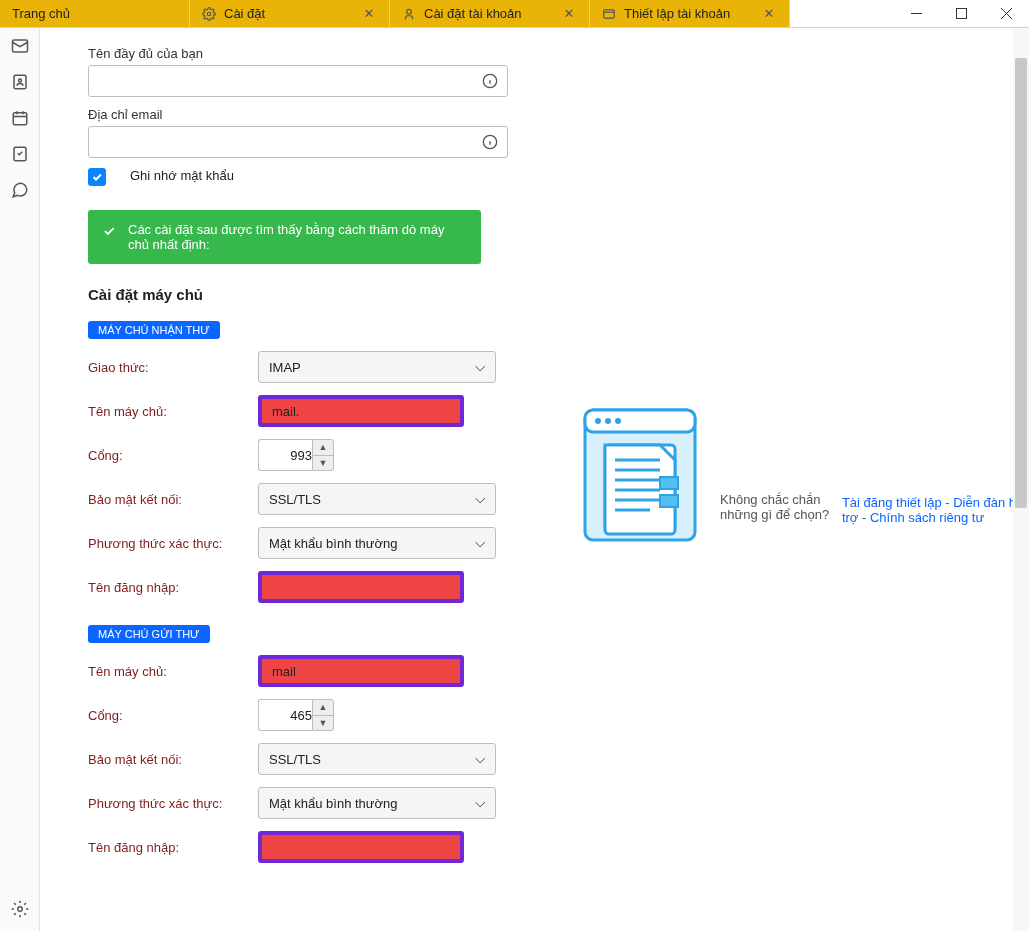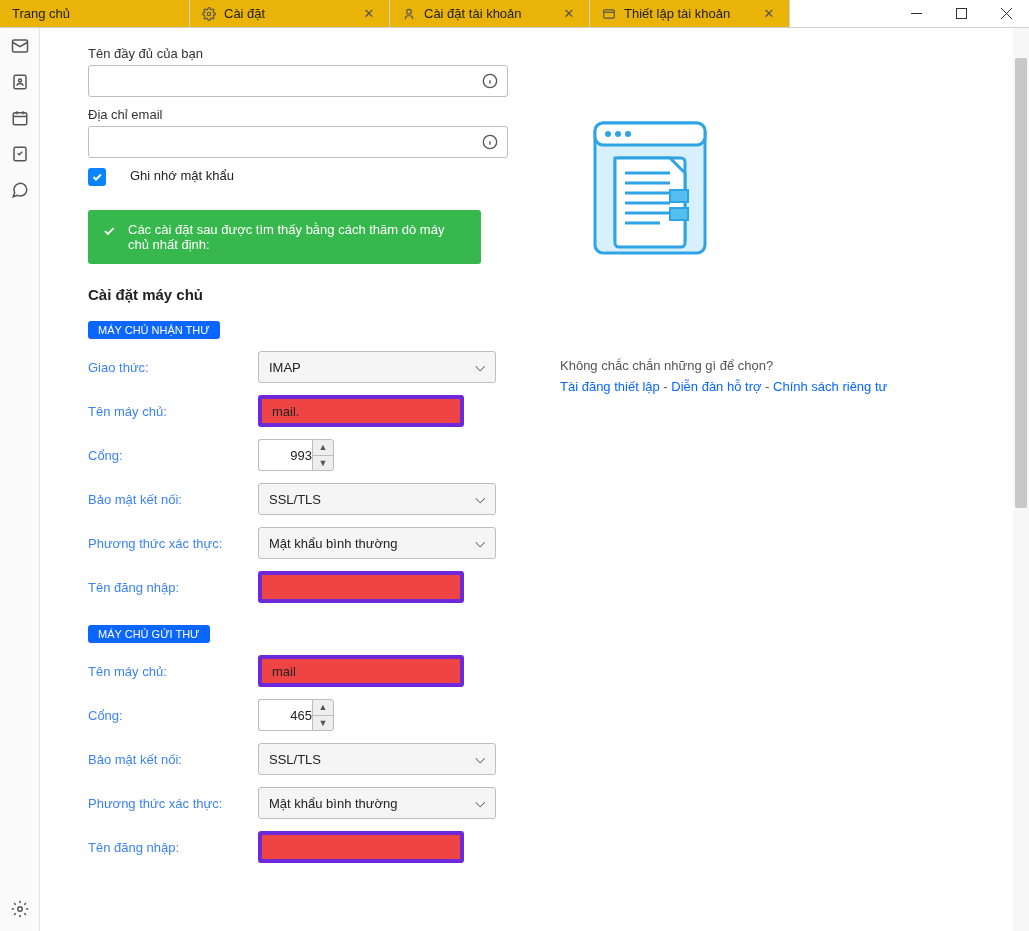--- a/index.html
+++ b/index.html
@@ -11,37 +11,37 @@
 .tab .label{flex:1;white-space:nowrap;overflow:hidden;text-overflow:ellipsis}
 .tab .close{width:16px;height:16px;display:flex;align-items:center;justify-content:center;color:#555}
 .winctl{display:flex}
 .winbtn{width:45px;display:flex;align-items:center;justify-content:center;color:#333}
 .body{display:flex;height:calc(100% - 28px)}
 .sidebar{width:40px;background:#fafafa;border-right:1px solid #e4e4e4;display:flex;flex-direction:column;align-items:center;padding-top:6px;gap:12px}
 .sidebar .spacer{flex:1}
 .sideicon{width:24px;height:24px;display:flex;align-items:center;justify-content:center;color:#555}
 .main{flex:1;display:flex;overflow:hidden;position:relative}
 .left{width:520px;padding:18px 10px 30px 48px;overflow-y:auto}
-.right{flex:1;display:flex;flex-direction:column;padding-top:60px}
+.right{flex:1;display:flex;flex-direction:row;align-items:center;padding-top:60px}
 .scrollbar{position:absolute;right:0;top:0;width:16px;height:100%;background:#f7f7f7}
 .scrollbar .thumb{position:absolute;left:2px;right:2px;top:30px;height:450px;background:#c8c8c8;border-radius:2px}
 .formrow{margin-bottom:10px}
 .lbl{display:block;margin-bottom:4px;color:#333}
 .input-wrap{position:relative;width:420px}
 .text-input{width:100%;height:32px;border:1px solid #bdbdbd;border-radius:3px;padding:0 34px 0 10px;background:#fff}
 .input-icon{position:absolute;right:8px;top:6px;width:20px;height:20px;color:#555;display:flex;align-items:center;justify-content:center}
 .checkbox-row{display:flex;align-items:flex-start;gap:24px;margin-top:10px;margin-bottom:24px}
 .cb{width:18px;height:18px;background:#0a84ff;border-radius:3px;display:flex;align-items:center;justify-content:center;color:#fff}
 .success{background:#37b84c;color:#fff;border-radius:3px;padding:12px 16px 12px 40px;width:393px;position:relative;margin-bottom:22px}
 .success .chk{position:absolute;left:14px;top:14px;color:#fff}
 .success span{color:#fff}
 h3{font-size:15px;font-weight:700;margin-bottom:18px}
 .badge{display:inline-block;background:#0a66ff;color:#fff;font-size:11px;font-weight:400;border-radius:3px;padding:3px 10px;margin-bottom:12px}
 .field{display:flex;align-items:center;margin-bottom:12px}
-.field-lbl{width:170px;color:#3b82f6}
+.field-lbl{width:170px;color:#7f1d1d}
 .select{width:238px;height:32px;border:1px solid #bdbdbd;border-radius:3px;background:#f5f5f5;display:flex;align-items:center;justify-content:space-between;padding:0 10px}
 .txt{width:206px;height:32px;border:4px solid #6d28d9;border-radius:3px;padding:0 10px;background:#ef4444}
 .num-wrap{display:flex}
 .num{width:54px;height:32px;border:1px solid #bdbdbd;border-right:none;border-radius:3px 0 0 3px;text-align:right;background:#fff}
 .spin{width:22px;height:32px;border:1px solid #bdbdbd;border-radius:0 3px 3px 0;display:flex;flex-direction:column;background:#eee}
 .spin div{flex:1;display:flex;align-items:center;justify-content:center;font-size:9px;color:#555}
 .spin div:first-child{border-bottom:1px solid #bdbdbd}
 .illus{width:180px;height:200px;margin-bottom:70px;display:flex;align-items:center;justify-content:center}
 .help-text{color:#555;margin-bottom:6px}
 .help-links{color:#555}

